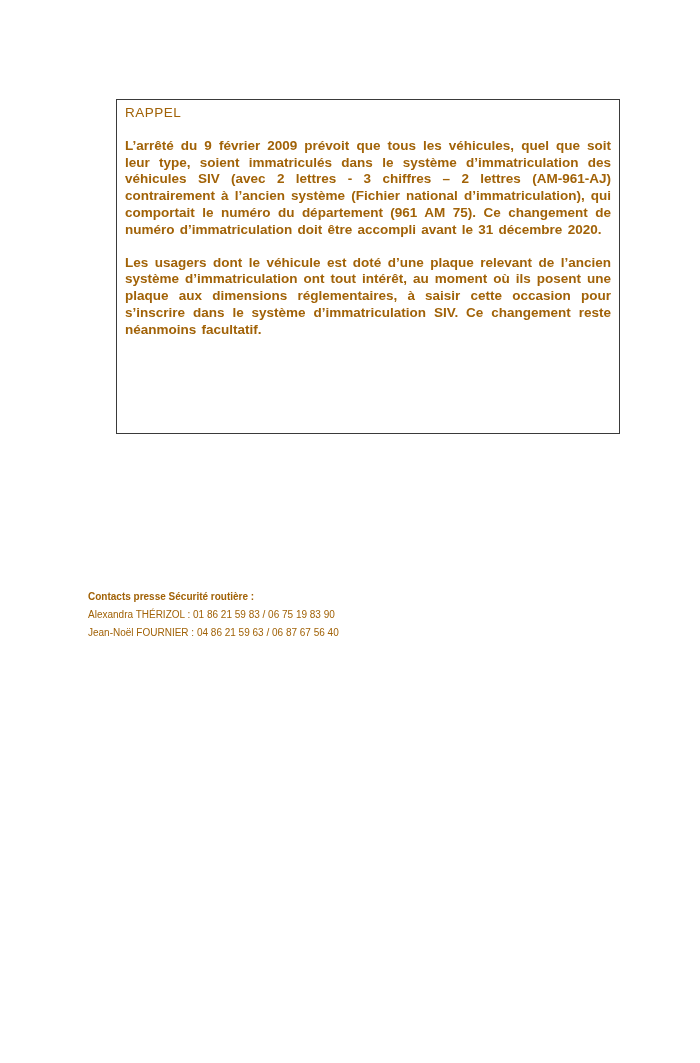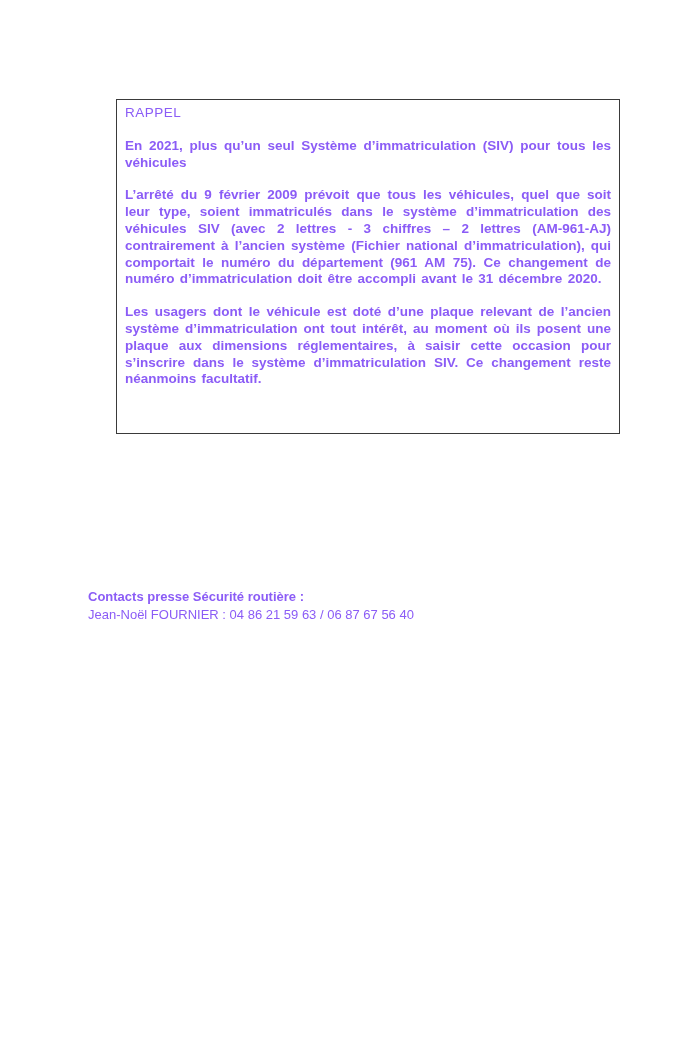--- a/index.html
+++ b/index.html
@@ -6,21 +6,21 @@
     margin: 0;
     padding: 0;
     background: #ffffff;
   }
   .page {
     position: relative;
     width: 700px;
     height: 942px;
     background: #ffffff;
     font-family: "Liberation Sans", "DejaVu Sans", sans-serif;
-    color: #8b5cf6;
+    color: #a16207;
     overflow: hidden;
   }
   .rappel-box {
     position: absolute;
     left: 116px;
     top: 99px;
     width: 504px;
     height: 335px;
     box-sizing: border-box;
     border: 1px solid #3a3a3a;
@@ -41,43 +41,43 @@
     font-weight: bold;
   }
   .rappel-para {
     font-weight: bold;
   }
   .contacts {
     position: absolute;
     left: 88px;
     top: 588px;
     width: 480px;
-    font-size: 13px;
+    font-size: 10px;
     line-height: 18px;
   }
   .contacts p {
     margin: 0;
   }
   .contacts-heading {
     font-weight: bold;
   }
   .contact-line {
     font-weight: normal;
   }
 </style>
 </head>
 <body>
 
 <div class="page">
 
   <div class="rappel-box">
     <p class="rappel-label">RAPPEL</p>
-    <p class="rappel-title">En 2021, plus qu’un seul Système d’immatriculation (SIV) pour tous les véhicules</p>
     <p class="rappel-para">L’arrêté du 9 février 2009 prévoit que tous les véhicules, quel que soit leur type, soient immatriculés dans le système d’immatriculation des véhicules SIV (avec 2 lettres - 3 chiffres – 2 lettres (AM-961-AJ) contrairement à l’ancien système (Fichier national d’immatriculation), qui comportait le numéro du département (961 AM 75). Ce changement de numéro d’immatriculation doit être accompli avant le 31 décembre 2020.</p>
     <p class="rappel-para">Les usagers dont le véhicule est doté d’une plaque relevant de l’ancien système d’immatriculation ont tout intérêt, au moment où ils posent une plaque aux dimensions réglementaires, à saisir cette occasion pour s’inscrire dans le système d’immatriculation SIV. Ce changement reste néanmoins facultatif.</p>
   </div>
 
   <div class="contacts">
     <p class="contacts-heading">Contacts presse Sécurité routière :</p>
+    <p class="contact-line">Alexandra THÉRIZOL : 01 86 21 59 83 / 06 75 19 83 90</p>
     <p class="contact-line">Jean-Noël FOURNIER : 04 86 21 59 63 / 06 87 67 56 40</p>
   </div>
 
 </div>
 
 </body></html>

